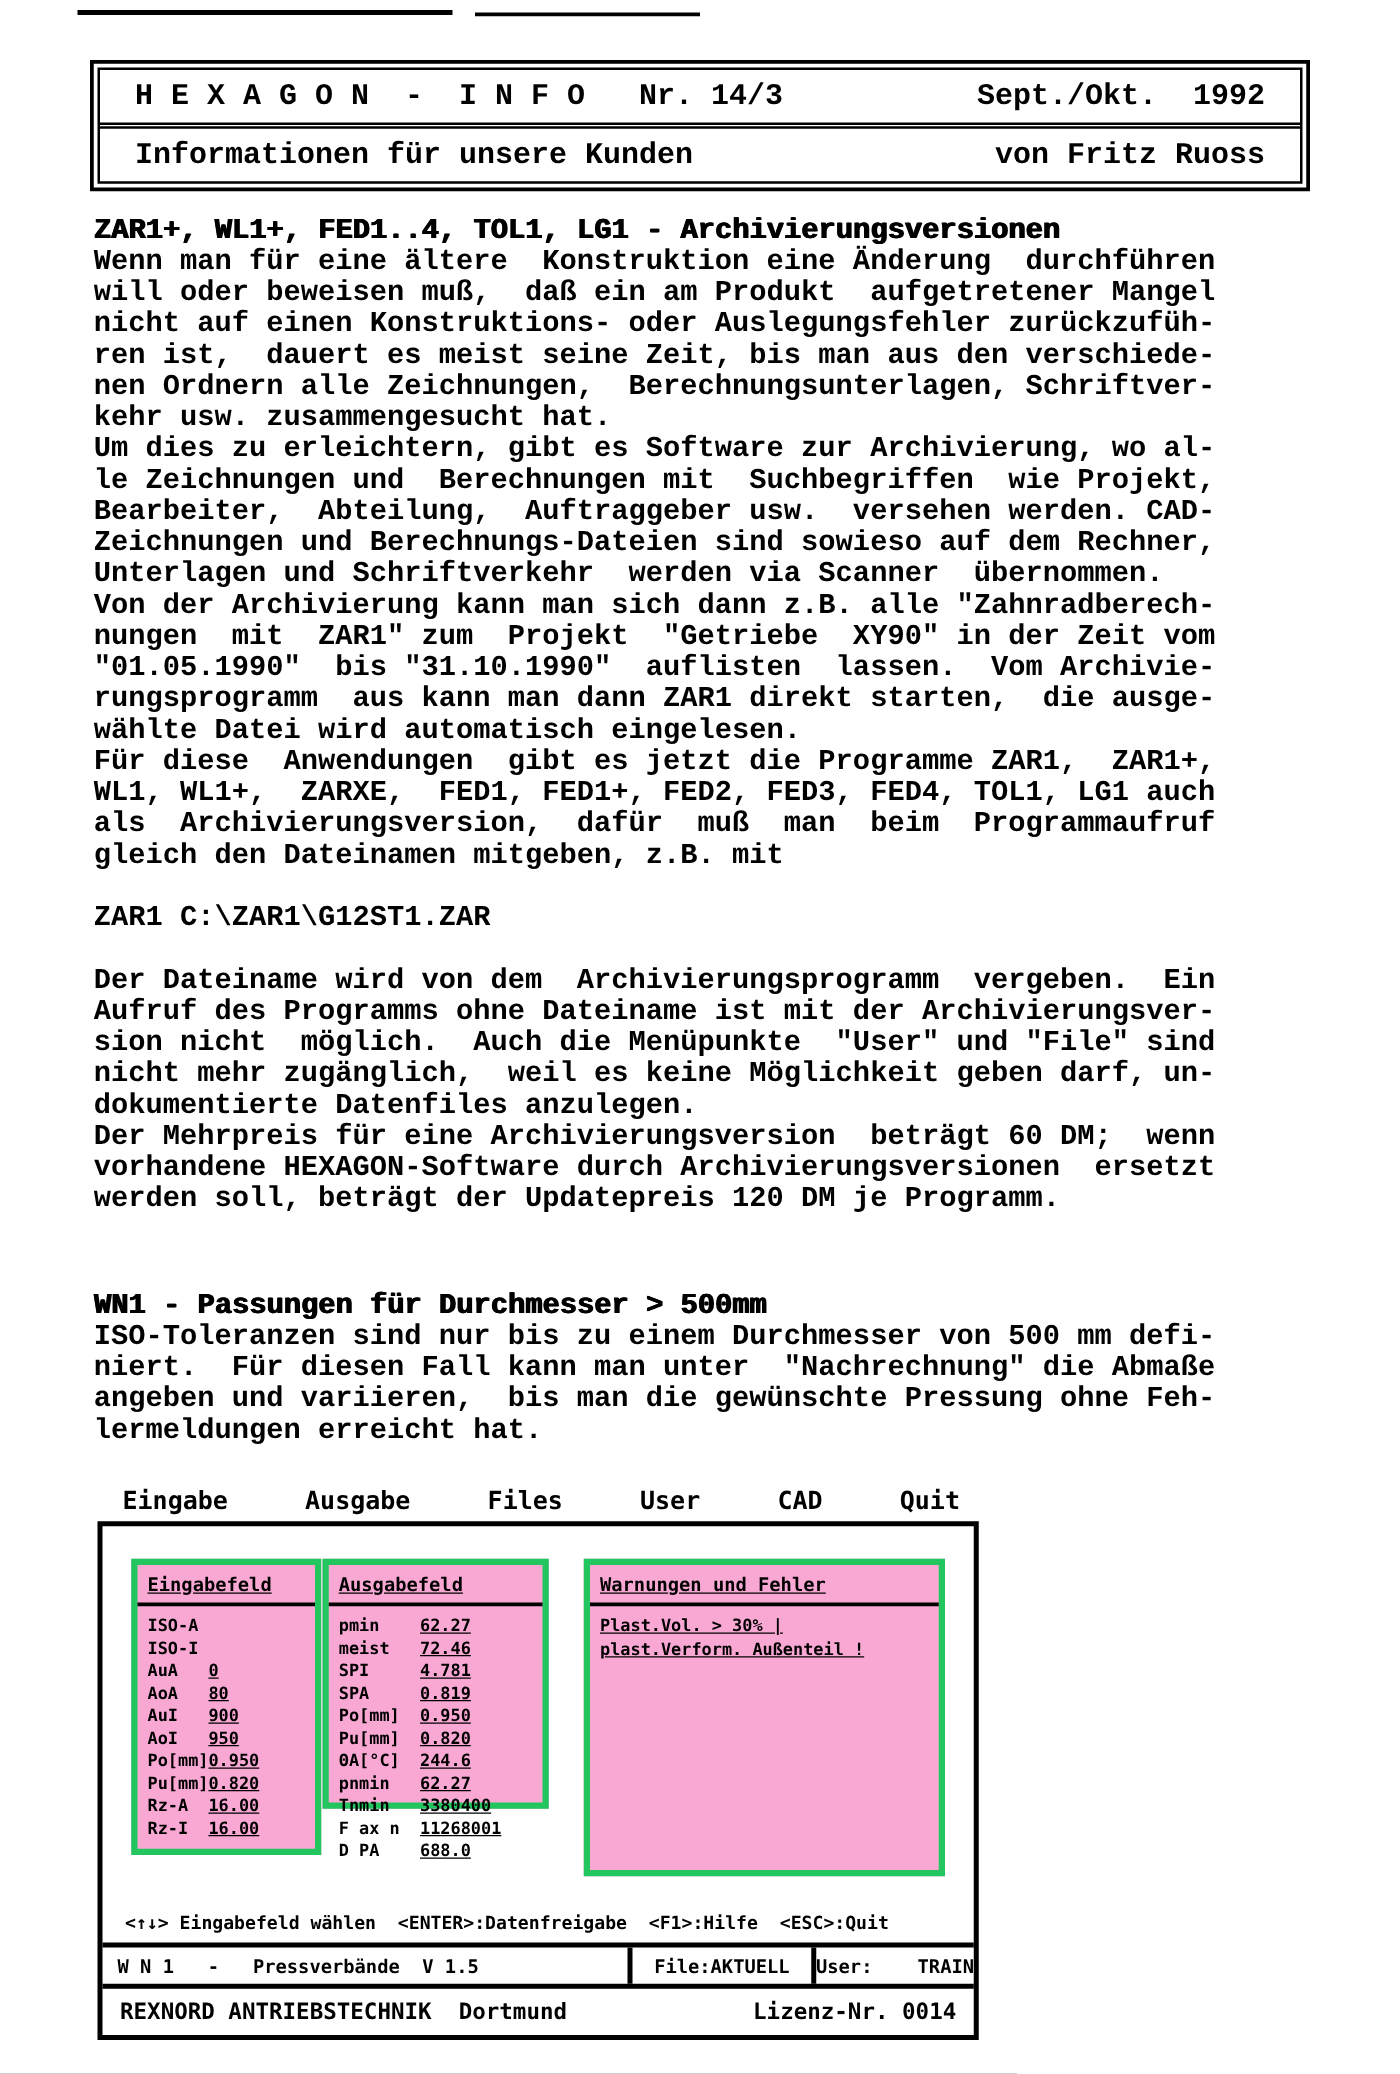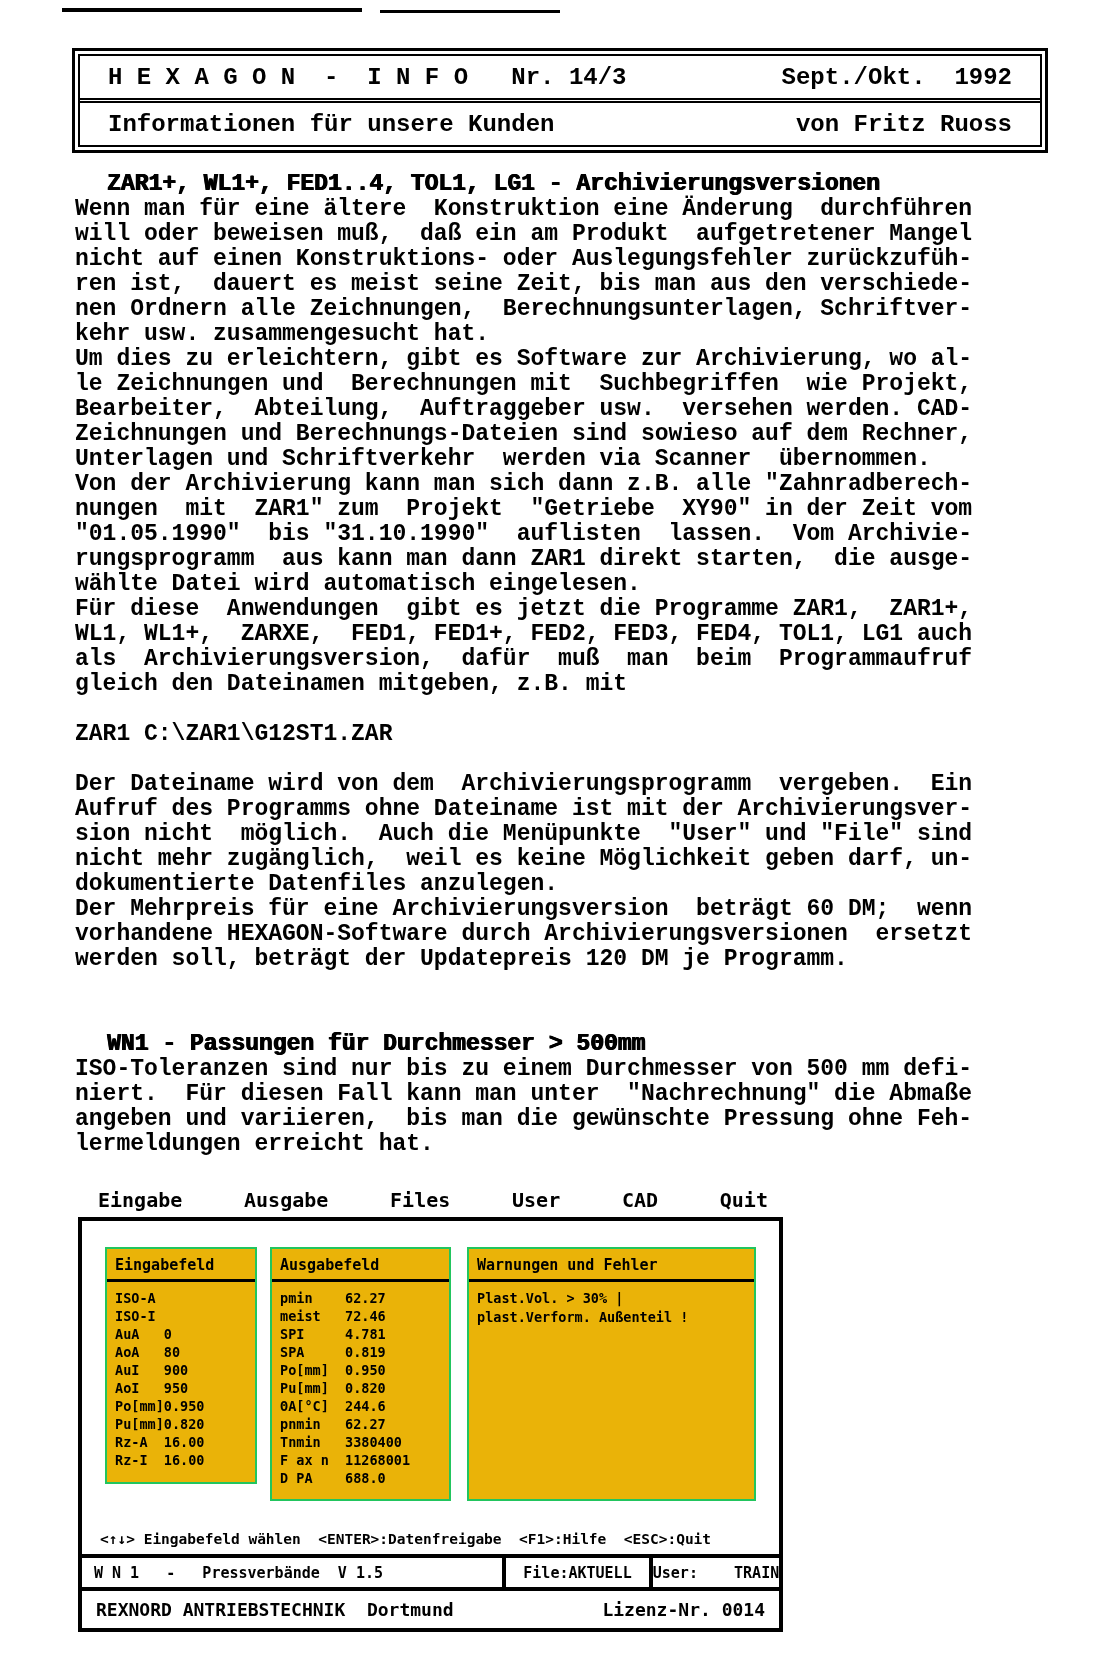--- a/index.html
+++ b/index.html
@@ -13,33 +13,33 @@
 
   
   .header-box { position:absolute; left:72px; top:48px; width:976px; border:3px solid #000; padding:3px; box-sizing:border-box; }
   .header-inner { border:2px solid #000; }
   .header-row { display:flex; justify-content:space-between; align-items:center; height:42px; padding:0 28px; font-size:24px; white-space:pre; }
   .header-row.sub { border-top:5px double #000; }
 
   
   .bodytext { position:absolute; left:75px; top:172px; width:980px; font-size:23px; line-height:25px; }
   .bodytext .gen-line { white-space:pre; line-height:25px; }
-  .heading { white-space:pre; text-shadow:0.8px 0 0 #000, -0.3px 0 0 #000;margin-left:32px; }
+  .heading { white-space:pre; text-shadow:0.8px 0 0 #000, -0.3px 0 0 #000; }
   .code-line { white-space:pre; margin:25px 0; }
   .h2gap { margin-top:60px; }
 
   
   .dos-ui { position:absolute; left:78px; top:1188px; width:705px; font-family:"DejaVu Sans Mono", monospace; font-weight:bold; }
   .menu-bar { display:flex; justify-content:space-between; padding:0 15px 0 20px; font-size:20px; height:20px; margin-bottom:9px; }
   .menu-bar .gen-line { white-space:pre; }
   .frame { position:relative; border:4px solid #000; height:415px; box-sizing:border-box; background:#fff; }
 
-  .fbox { position:absolute; border:2px solid #22c55e; box-sizing:border-box; background:#eab308; }
+  .fbox { position:absolute; border:5px solid #22c55e; box-sizing:border-box; background:#f9a8d4;text-decoration:underline; }
   .fbox-eingabe { left:23px;  top:26px; width:152px; height:237px; }
-  .fbox-ausgabe { left:188px; top:26px; width:181px; height:254px; }
+  .fbox-ausgabe { left:176px; top:26px; width:181px; height:200px; }
   .fbox-warn    { left:385px; top:26px; width:289px; height:254px; }
   .fbox-title { font-size:15px; padding:7px 0 5px 8px; border-bottom:3px solid #000; white-space:pre; }
   .fbox-rows, .fbox-lines { padding:7px 0 0 8px; font-size:13.5px; }
   .fbox-rows .row { white-space:pre; line-height:18px; }
   .fbox-rows .l { display:inline-block; white-space:pre; }
   .w6 .l { width:6ch; }
   .w8 .l { width:8ch; }
   .fbox-lines .gen-line { white-space:pre; line-height:19px; }
 
   .status-line { position:absolute; left:18px; top:310px; font-size:14.5px; white-space:pre; }

